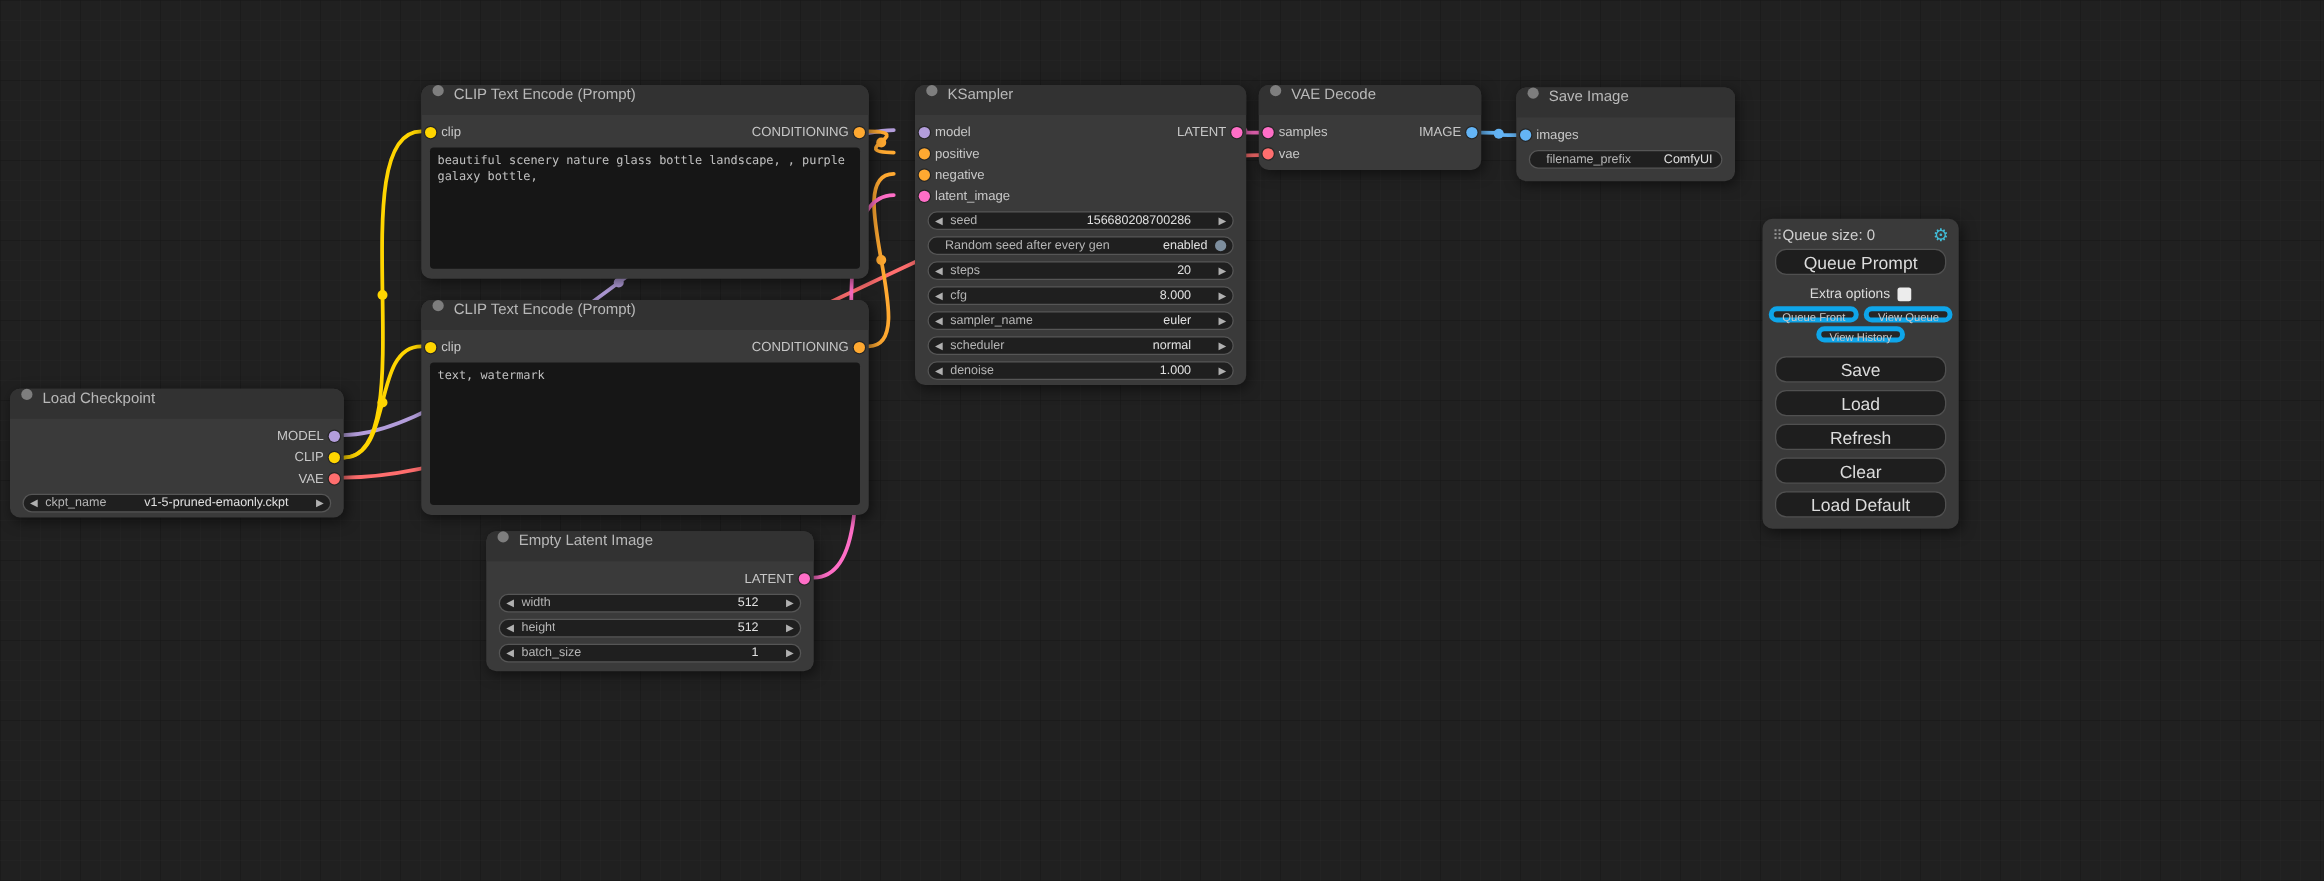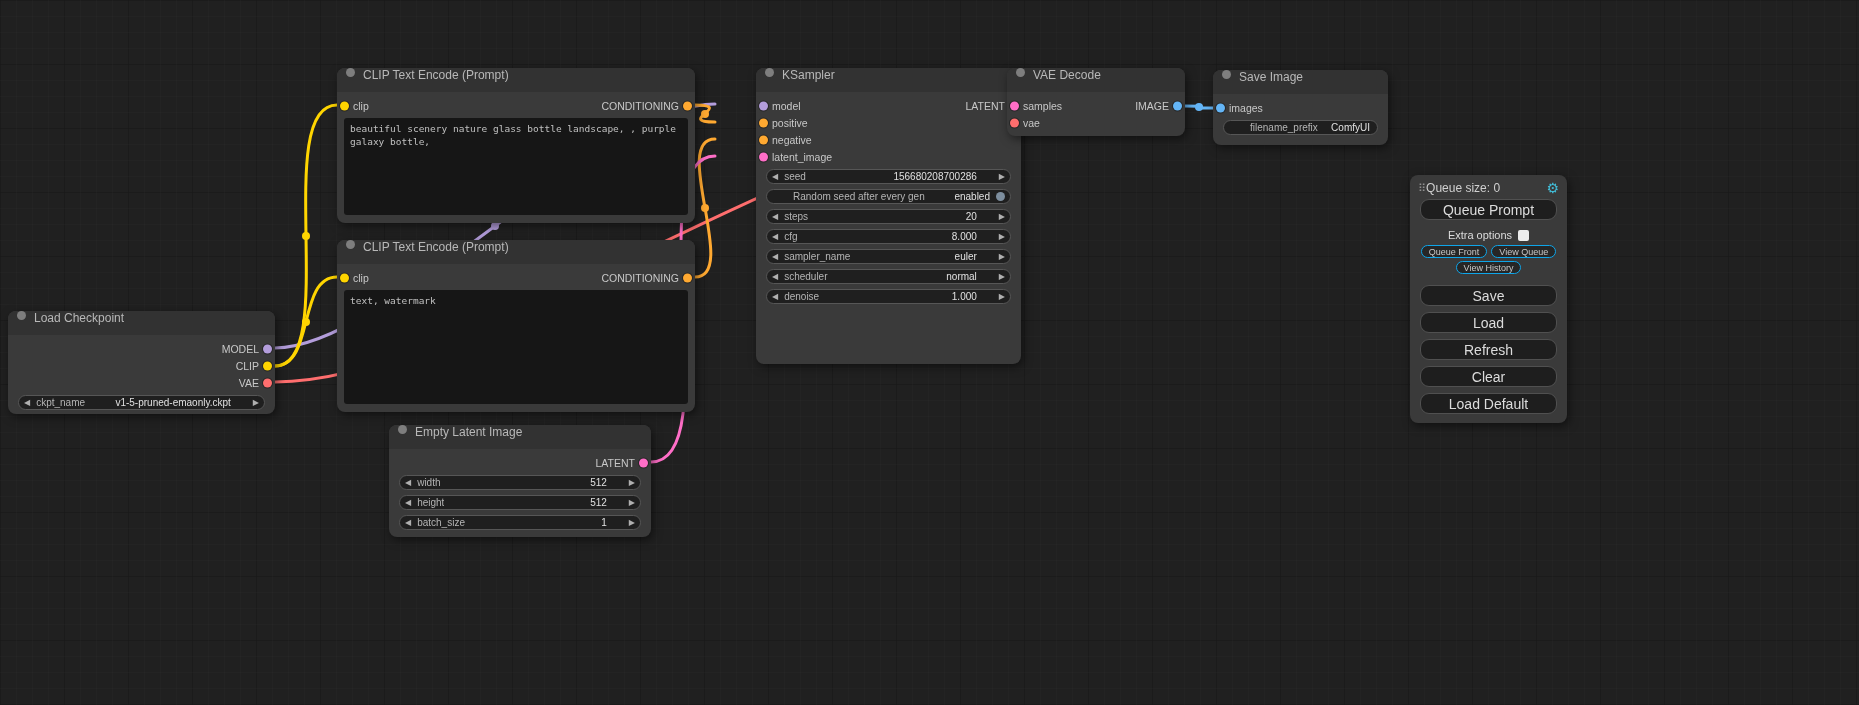--- a/index.html
+++ b/index.html
@@ -29,21 +29,21 @@
   .slot-dot.out{right:3px}
   .in-label{margin-left:16px}
   .out-label{margin-left:auto;margin-right:16px}
 
   .widgets{margin-top:4px}
   .widget{position:relative;height:15px;background:#1f1f1f;border:1px solid #565656;border-radius:8px;
     margin:0 10px 5px;display:flex;align-items:center;font-size:10px;padding:0 5px;color:#bbb;white-space:nowrap}
   .widget .arr{color:#b0b0b0;font-size:8px;line-height:1;flex:none}
   .widget .wlabel{margin-left:6px;color:#b5b5b5;overflow:hidden}
   .widget .wvalue{margin-left:auto;margin-right:22px;color:#e0e0e0}
-  .widget.no-arrows .wlabel{margin-left:21px}
+  .widget.no-arrows .wlabel{margin-left:8px}
   .widget.no-arrows .wvalue{margin-right:2px}
   .toggle-dot{width:9px;height:9px;border-radius:50%;margin-left:4px;flex:none}
 
   .prompt-box{position:absolute;left:7px;right:7px;top:50px;bottom:8px;background:#161616;border:none;
     border-radius:3px;color:#c0c0c0;font-family:"DejaVu Sans Mono",monospace;font-size:9.5px;
     line-height:1.4;padding:4px 6px;resize:none;outline:none;overflow:hidden}
 
   #queue-panel{position:absolute;left:1410px;top:175px;width:157px;height:248px;z-index:3;
     background:#3a3a3a;border-radius:8px;box-shadow:2px 3px 10px rgba(0,0,0,.5)}
   .qp-header{display:flex;align-items:center;padding:5px 8px 3px;color:#d0d0d0;font-size:12px;height:24px}
@@ -52,21 +52,21 @@
   .qp-gear{font-size:14px;cursor:pointer;line-height:1}
   .btn{display:block;background:#1e1e1e;border:1px solid #505050;border-radius:9px;color:#dcdcdc;
     text-align:center;cursor:pointer;font-family:inherit}
   .btn-large{width:137px;margin:0 auto 6px;height:21px;font-size:14px;line-height:18px}
   .btn-queue{margin-bottom:8px}
   .qp-extra{display:flex;align-items:center;justify-content:center;gap:6px;color:#dcdcdc;
     font-size:11px;height:14px;margin-bottom:3px}
   .checkbox{width:11px;height:11px;background:#ececec;border-radius:2px;flex:none;cursor:pointer}
   .qp-small-row{display:flex;justify-content:center;gap:4px;margin-bottom:3px}
   .btn-small{display:inline-block;font-size:9px;height:13px;line-height:10px;padding:0 7px;border-radius:7px;
-    background:#262626;border:1px solid #0ea5e9;color:#c8c8c8}
+    background:#262626;border:4px solid #0ea5e9;color:#c8c8c8}
   .qp-actions{margin-top:11px}
 </style>
 </head>
 <body>
 
 <div id="canvas">
 
   <svg id="wires" width="1859" height="705">
     <path d="M275,348 C387,348 603,104 715,104" stroke="#B39DDB"></path>
     <path d="M275,366 C341,366 271,105 337,105" stroke="#FFD500"></path>
@@ -175,21 +175,21 @@
       </div>
       <div class="widget">
         <span class="arr">◀</span>
         <span class="wlabel">batch_size</span>
         <span class="wvalue">1</span>
         <span class="arr">▶</span>
       </div>
     </div>
   </div>
 
-  <div class="node" style="left:756px;top:68px;width:265px;height:296px">
+  <div class="node" style="left:732px;top:68px;width:265px;height:240px">
     <div class="node-title">
       <span class="title-dot" style="background-color: rgb(126, 126, 126);"></span>
       <span>KSampler</span>
     </div>
     <div class="slots">
       <div class="slot-row">
         <span class="slot-dot in" style="background-color: rgb(179, 157, 219);"></span>
         <span class="in-label">model</span>
         <span class="out-label">LATENT</span>
         <span class="slot-dot out" style="background-color: rgb(255, 110, 199);"></span>

